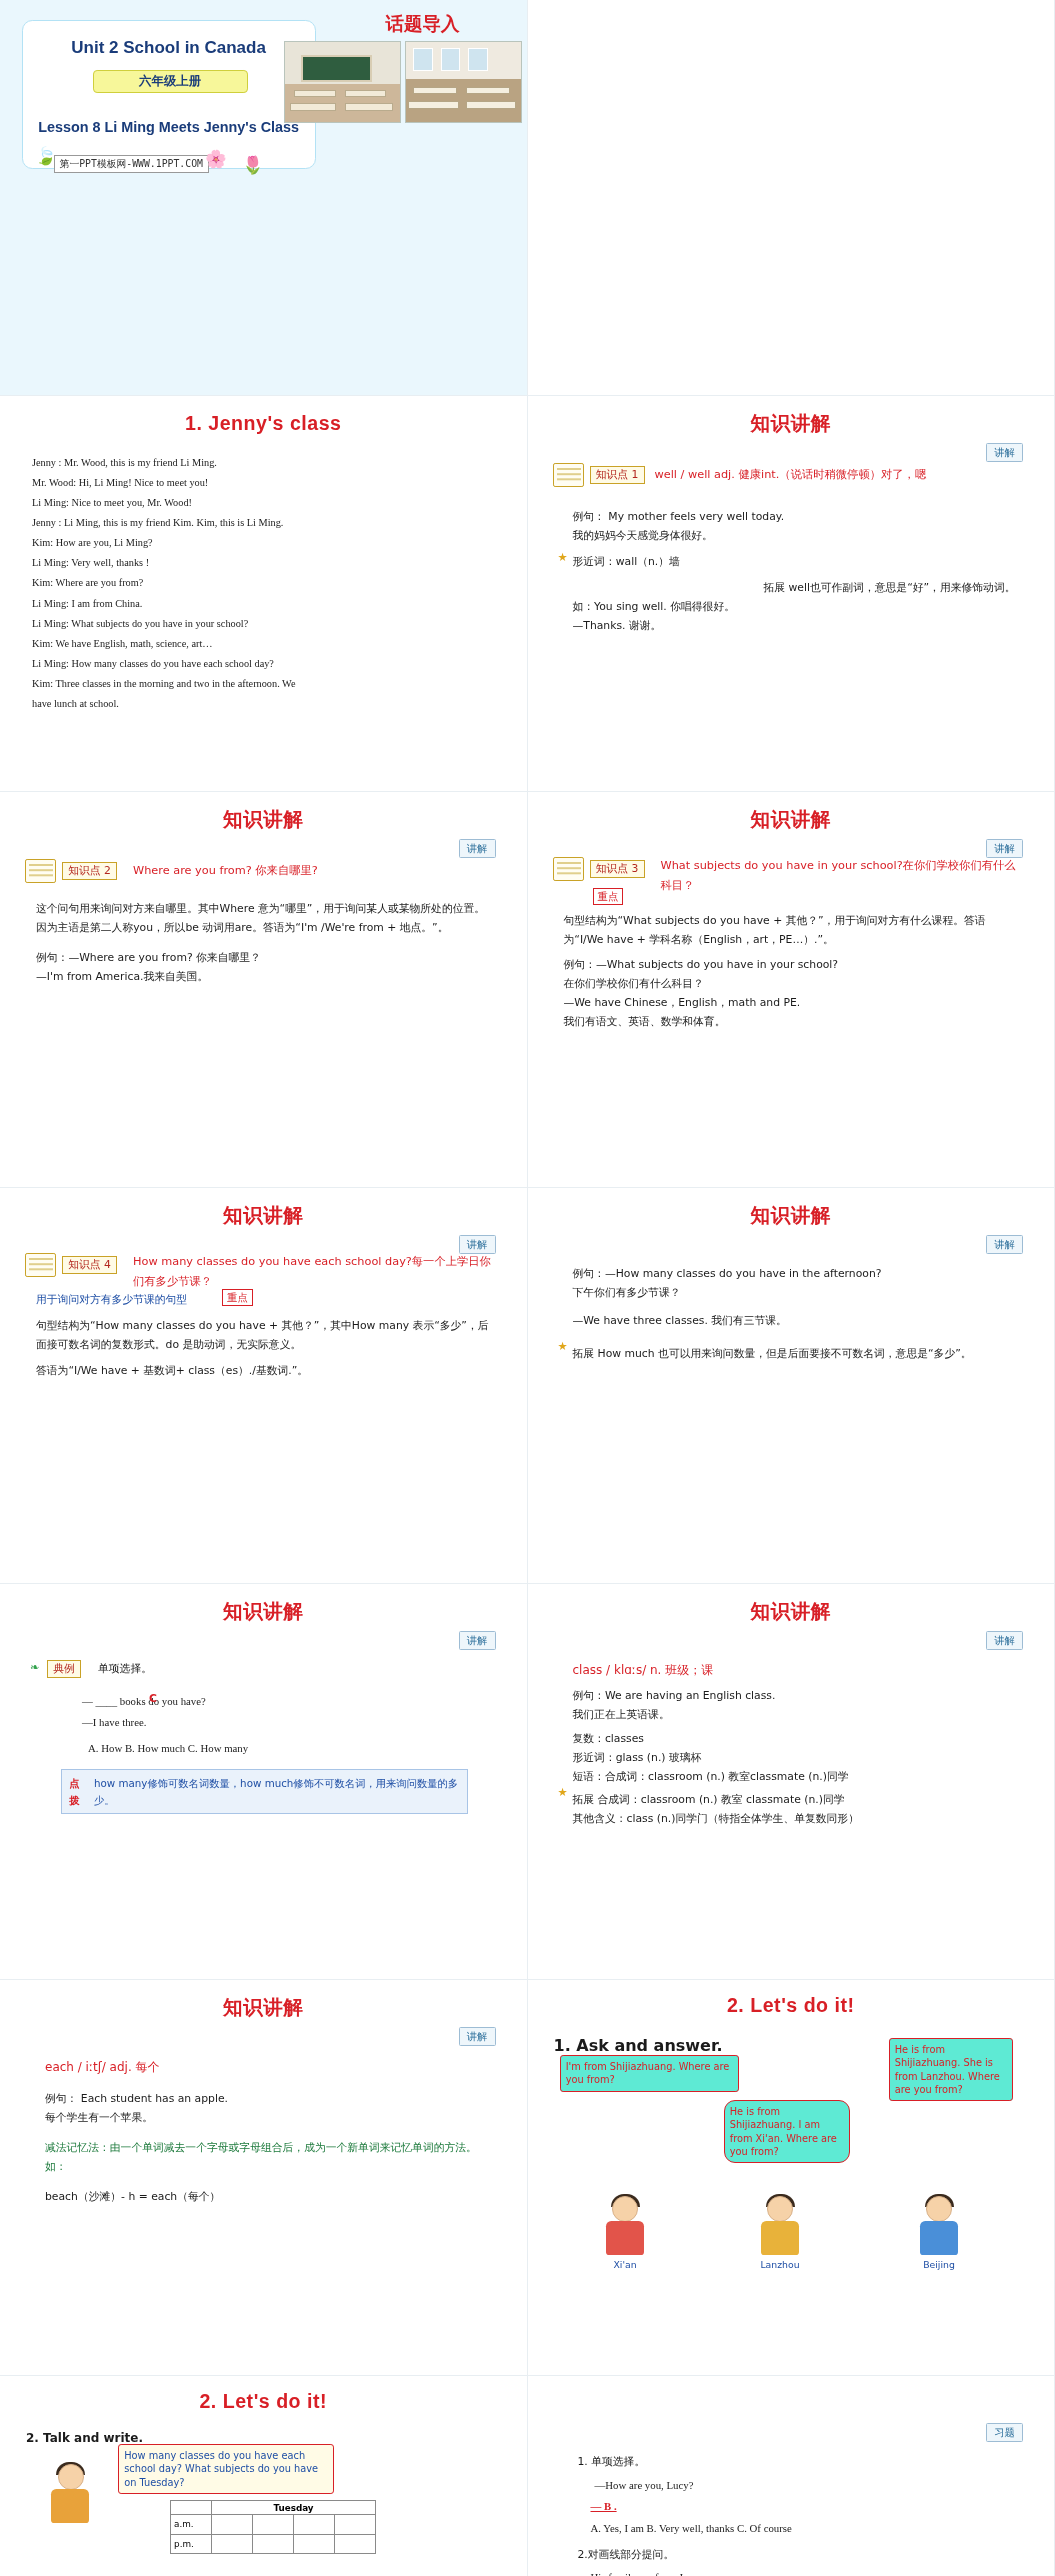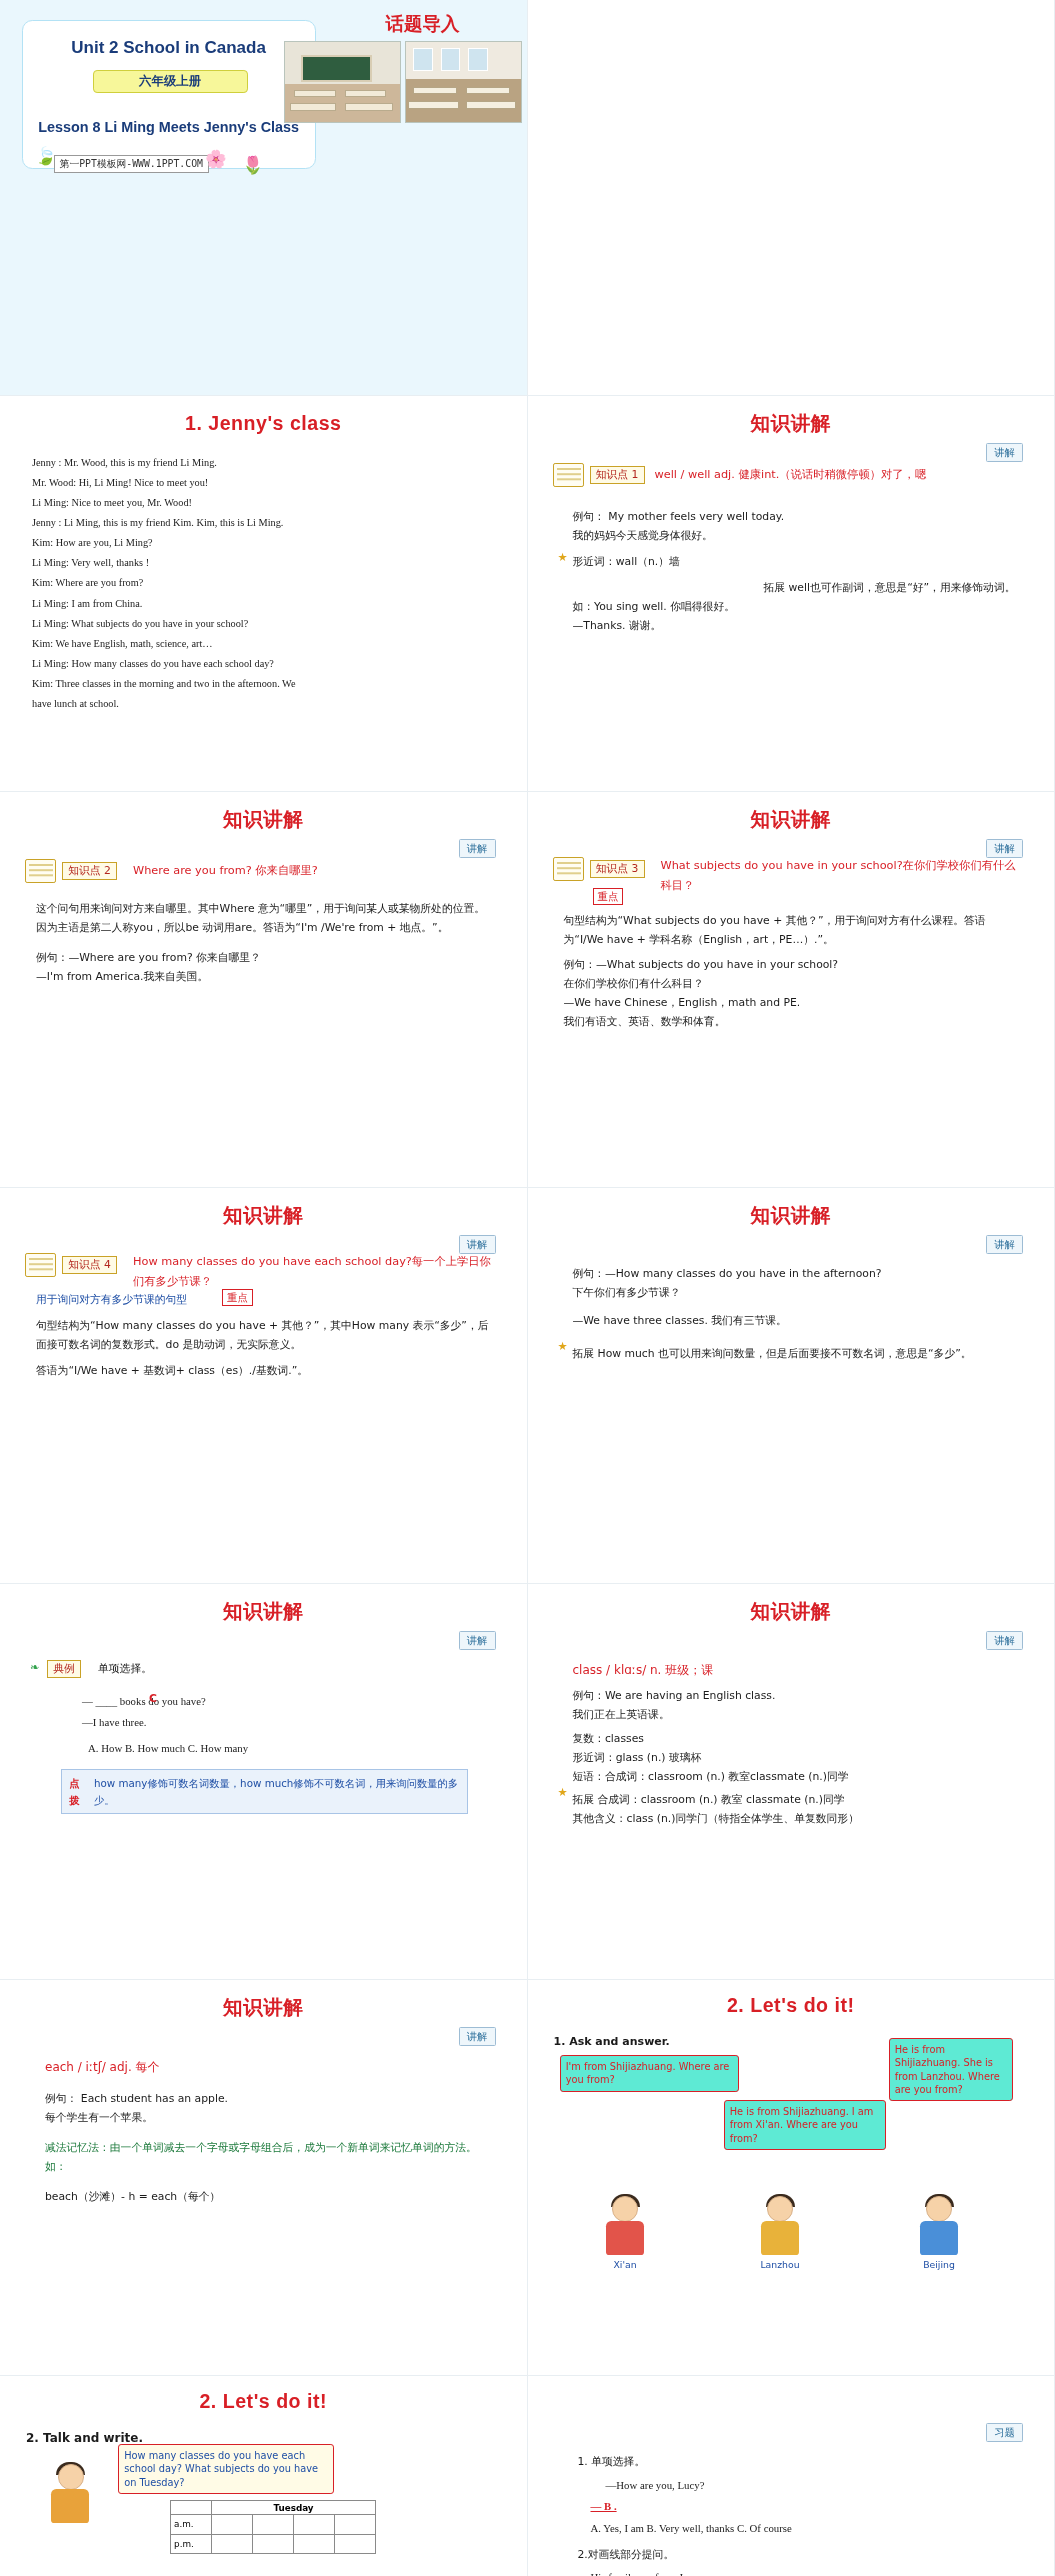--- a/index.html
+++ b/index.html
@@ -383,24 +383,24 @@
       <div class="body-text" style="left:45px; top:110px; width:453px;">
         <div>例句：  Each student has an apple.</div>
         <div>        每个学生有一个苹果。</div>
         <div style="margin-top:11.3px;" class="green">减法记忆法：由一个单词减去一个字母或字母组合后，成为一个新单词来记忆单词的方法。如：</div>
         <div style="margin-top:11.3px;">beach（沙滩）- h = each（每个）</div>
       </div>
     </div>
 
     <div class="slide">
       <div class="title-red" style="top:14.4px;">2. Let's do it!</div>
-      <div class="body-text" style="left:26px; top:52px; font-weight:bold; font-size:11px;">1. Ask and answer.</div>
+      <div class="body-text" style="left:26px; top:52px; font-weight:bold; font-size:16px;">1. Ask and answer.</div>
       <div class="bubble pink" style="left:32px; top:75px; width:179px;">I'm from Shijiazhuang. Where are you from?</div>
       <div class="bubble pink" style="left:361px; top:58px; width:124px;">He is from Shijiazhuang. She is from Lanzhou. Where are you from?</div>
-      <div class="bubble pink" style="left:196px; top:120px; width:162px;">He is from Shijiazhuang. I am from Xi'an. Where are you from?</div>
+      <div class="bubble pink" style="left:196px; top:120px; width:126px;border-radius:11px;">He is from Shijiazhuang. I am from Xi'an. Where are you from?</div>
 
       <div class="kid" style="left:67px; top:216px;">
         <div class="hair"></div>
         <div class="head"></div>
         <div class="body" style="background:#e2544a;"></div>
         <div class="label">Xi'an</div>
       </div>
       <div class="kid" style="left:222px; top:216px;">
         <div class="hair"></div>
         <div class="head"></div>
@@ -450,21 +450,21 @@
           <td></td>
         </tr>
       </tbody>
         </table>
 
     </div>
 
     <div class="slide">
       <div class="hint-badge" style="top:47px;">习题</div>
       <div class="body-text" style="left:50px; top:77px;">1. 单项选择。</div>
-      <div class="body-text en" style="left:78px; top:100px;">—How are you, Lucy?</div>
+      <div class="body-text en" style="left:67px; top:100px;">—How are you, Lucy?</div>
       <div class="body-text en" style="left:63px; top:121px;">
         <span class="red ul" style="font-weight:bold;">—          B     .</span>
       </div>
       <div class="body-text en" style="left:63px; top:143px; width:428px;">A. Yes, I am      B. Very well, thanks      C. Of course</div>
       <div class="body-text" style="left:50px; top:170px;">2.对画线部分提问。</div>
       <div class="body-text en" style="left:63px; top:192px;">
         <span class="ul">His family are from Japan.</span>
       </div>
 
     </div>

